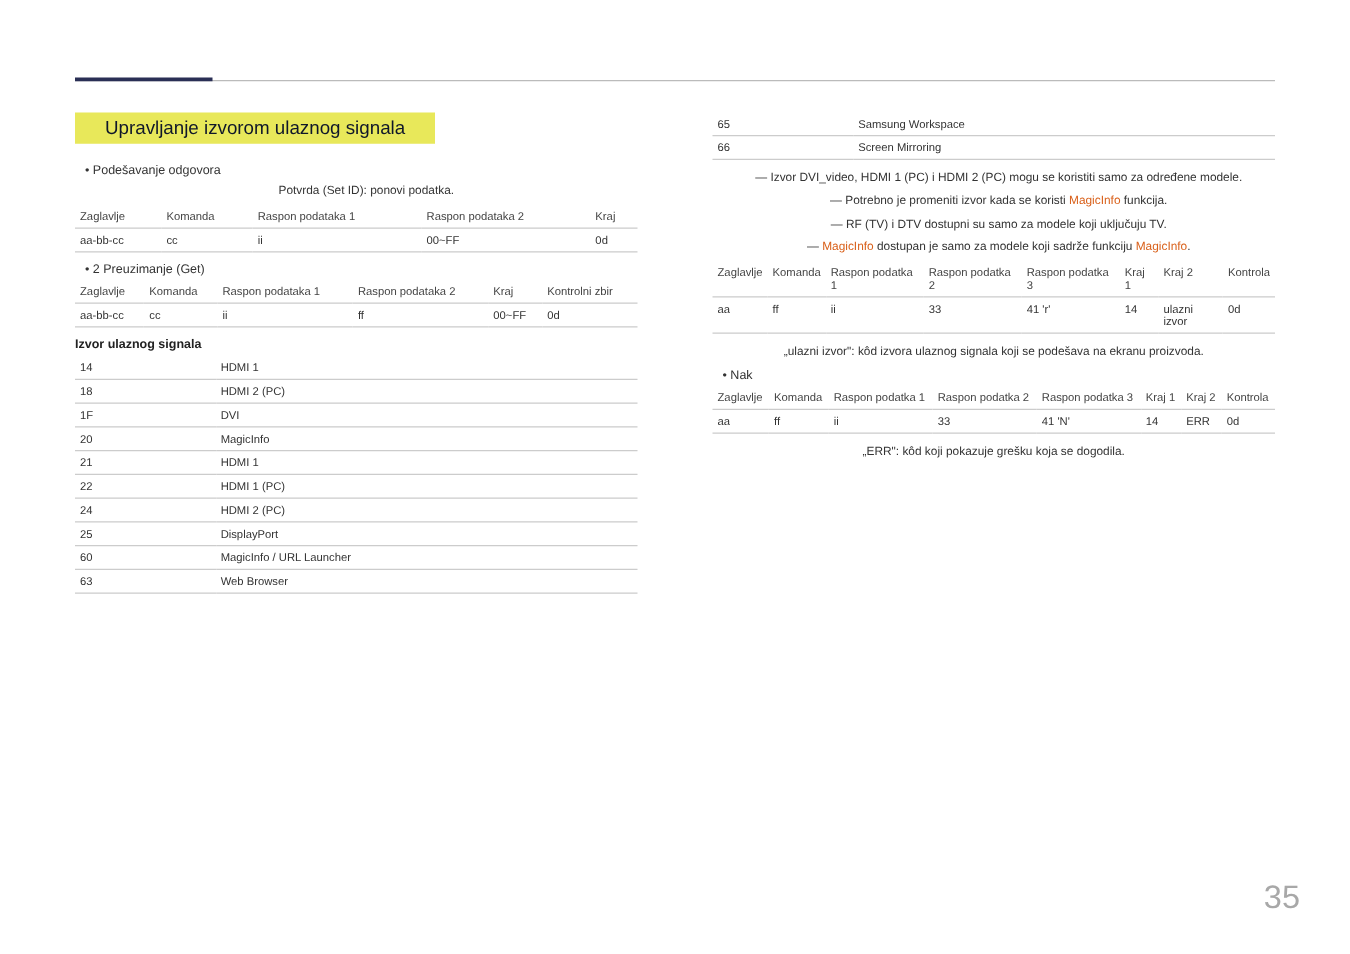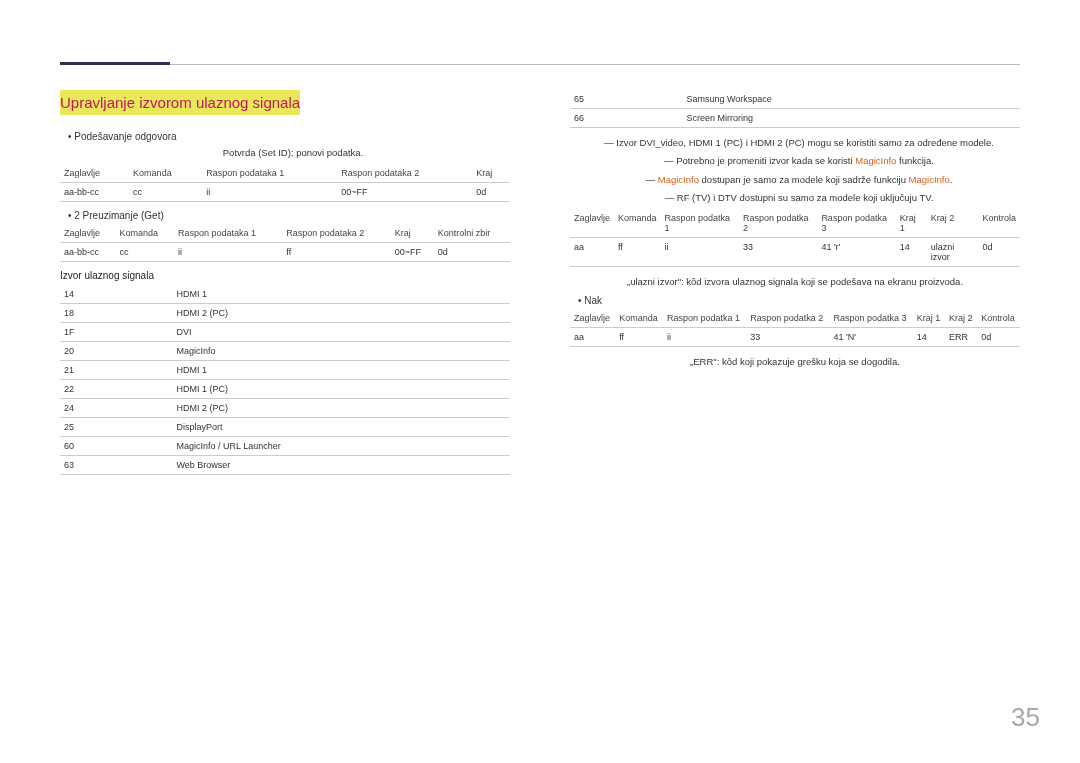--- a/index.html
+++ b/index.html
@@ -37,30 +37,30 @@
     display: flex;
     gap: 60px;
     margin-top: 40px;
   }
   .col {
     flex: 1;
     min-width: 0;
   }
   .section-title {
     background: #e8e85a;
-    color: #be185d;
+    color: #0f172a;
     font-size: 15px;
     font-weight: 500;
-    padding: 4px 0;
+    padding: 4px 24px;
     display: inline-block;
     margin-bottom: 10px;
   }
   .subhead {
     font-size: 10px;
-    font-weight: normal;
+    font-weight: bold;
     margin: 8px 0 4px 0;
     color: #222;
   }
   .bullet {
     margin: 6px 0 3px 8px;
     font-size: 10px;
   }
   .bullet-dot::before {
     content: "• ";
   }
@@ -217,22 +217,22 @@
             <tr>
               <td>66</td>
               <td>Screen Mirroring</td>
             </tr>
           </tbody>
       </table>
 
       <div id="notes-block">
           <div class="para" style="margin-left: 8px;"><span>― </span>Izvor DVI_video, HDMI 1 (PC) i HDMI 2 (PC) mogu se koristiti samo za određene modele.</div>
           <div class="para" style="margin-left: 8px;"><span>― </span>Potrebno je promeniti izvor kada se koristi <span class="orange">MagicInfo</span> funkcija.</div>
+          <div class="para" style="margin-left: 8px;"><span>― </span>RF (TV) i DTV dostupni su samo za modele koji uključuju TV.</div>
           <div class="para" style="margin-left: 8px;"><span>― </span><span class="orange">MagicInfo</span> dostupan je samo za modele koji sadrže funkciju <span class="orange">MagicInfo</span>.</div>
-          <div class="para" style="margin-left: 8px;"><span>― </span>RF (TV) i DTV dostupni su samo za modele koji uključuju TV.</div>
         </div>
 
 
       <table class="tbl">
         <thead>
           <tr>
             <th>Zaglavlje</th>
             <th>Komanda</th>
             <th>Raspon podatka 1</th>
             <th>Raspon podatka 2</th>

